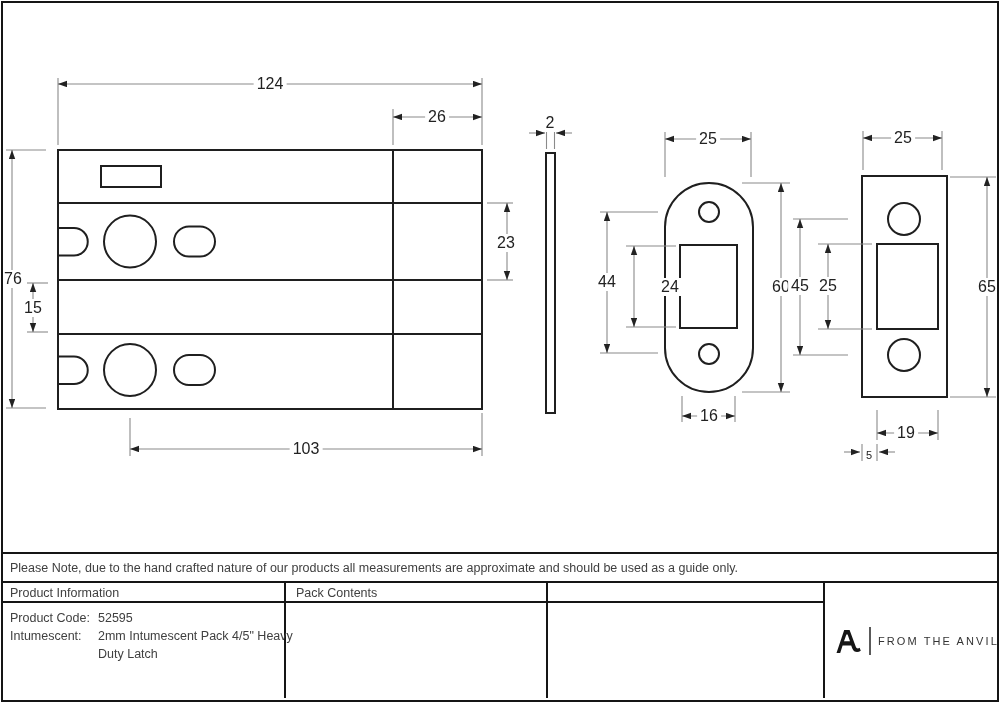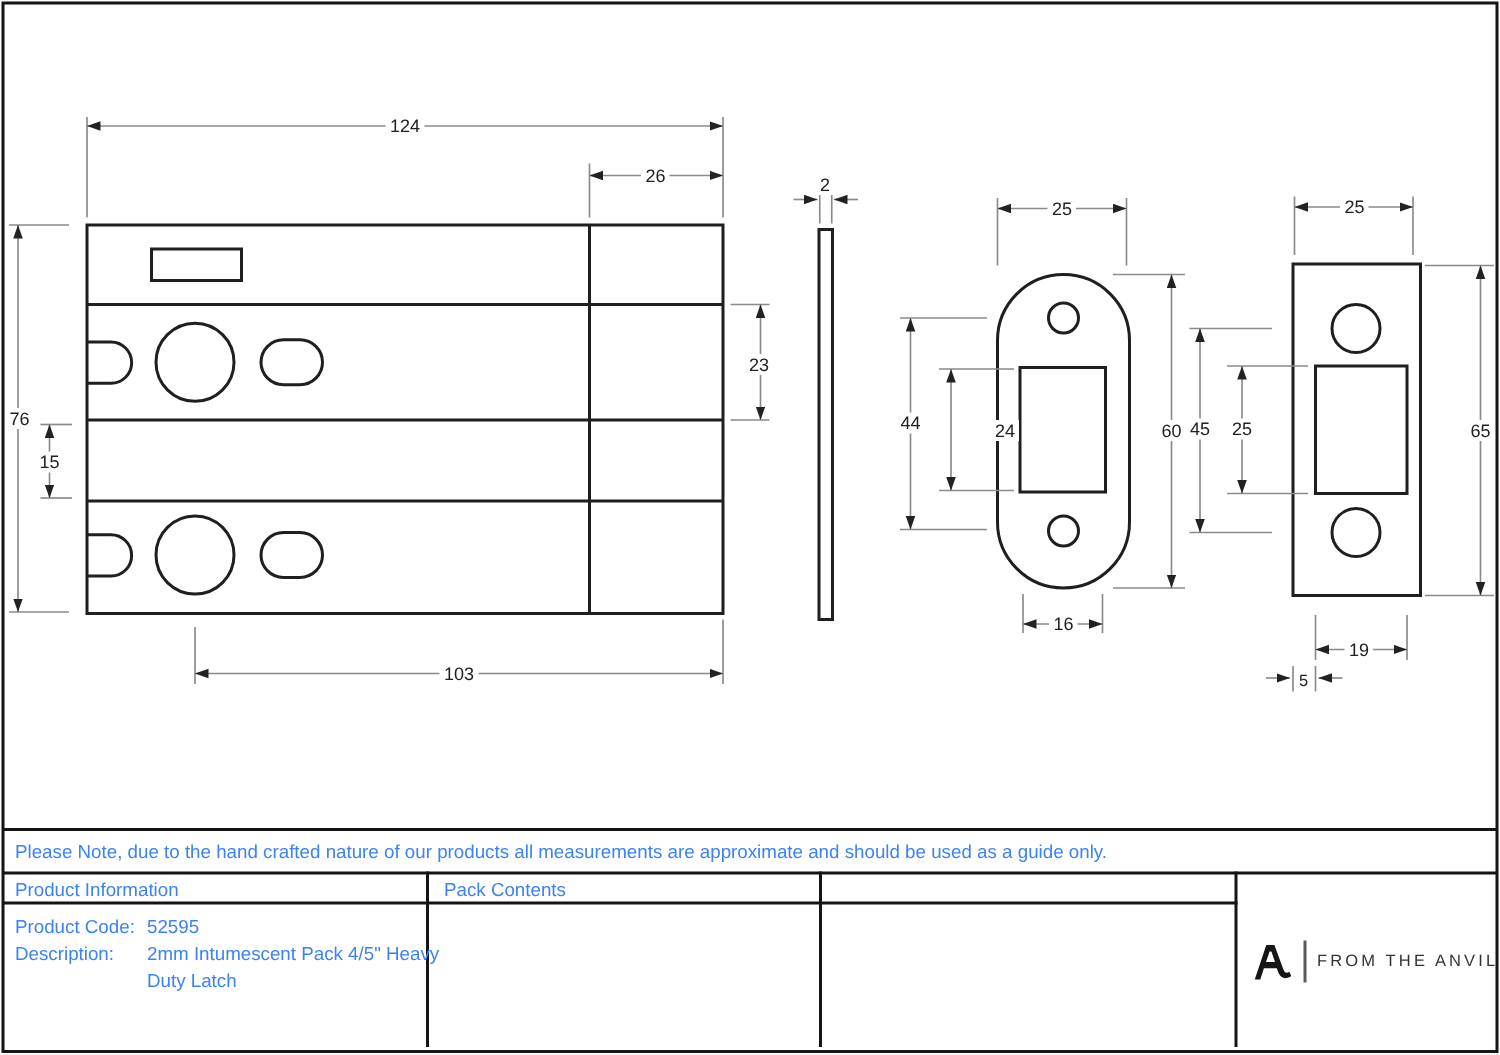--- a/index.html
+++ b/index.html
@@ -6,25 +6,25 @@
   .page{
     position:relative;width:1000px;height:703px;background:#ffffff;
     font-family:"Liberation Sans",sans-serif;color:#1a1a1a;overflow:hidden;
   }
   .sheet-border{position:absolute;inset:1px;border:2px solid #151515;pointer-events:none;}
   svg.drawing{position:absolute;left:0;top:0;}
   .obj{stroke:#1f1f1f;stroke-width:2;fill:none;}
   .dimln{stroke:#8a8a8a;stroke-width:1.1;fill:none;}
   .dim{
     position:absolute;transform:translate(-50%,-50%);background:#fff;
-    font-size:12px;line-height:1;color:#222;padding:1px 3px;white-space:nowrap;
+    font-size:16px;line-height:1;color:#222;padding:1px 3px;white-space:nowrap;
   }
   .dim.small{font-size:11px;padding:0 1px;}
   .tline{position:absolute;background:#151515;}
-  .txt{position:absolute;font-size:12.5px;line-height:18px;color:#3b82f6;white-space:nowrap;}
+  .txt{position:absolute;font-size:12.5px;line-height:18px;color:#404040;white-space:nowrap;}
   .wrap{white-space:normal;}
   .logo-bar{position:absolute;background:#5a5a5a;}
   .logo-text{
     position:absolute;font-size:11px;letter-spacing:2.1px;color:#333;
     white-space:nowrap;
   }
 </style>
 </head>
 <body>
 
@@ -209,21 +209,21 @@
   <div class="tline" style="left:546px;top:581px;width:2px;height:117px"></div>
   <div class="tline" style="left:823px;top:581px;width:2px;height:117px"></div>
 
   <div class="txt" style="left:10px;top:559px">Please Note, due to the hand crafted nature of our products all measurements are approximate and should be used as a guide only.</div>
 
   <div class="txt" style="left:10px;top:584px">Product Information</div>
   <div class="txt" style="left:296px;top:584px">Pack Contents</div>
 
   <div class="txt" style="left:10px;top:609px">Product Code:</div>
   <div class="txt" style="left:98px;top:609px">52595</div>
-  <div class="txt" style="left:10px;top:627px">Description:</div>
+  <div class="txt" style="left:10px;top:627px">Intumescent:</div>
   <div class="txt wrap" style="left:98px;top:627px;width:210px">2mm Intumescent Pack 4/5" Heavy Duty Latch</div>
 
   <div>
     <svg style="position:absolute;left:836px;top:629px" width="27" height="25" viewBox="0 0 27 25">
       <path fill="#161616" fill-rule="evenodd" d="M0.5,24 L8.2,1 L13.6,1 L19.6,17.3 C20.5,19.6 21.8,20 23.6,18.8 L24.8,21.7 C21.6,24.2 17.7,23.3 16.3,19.5 L15.2,16.5 L6.6,16.5 L4.2,24 Z
                M8,12.3 L14,12.3 L11.6,5.4 L10.4,5.4 Z"></path>
     </svg>
     <div class="logo-bar" style="left:869px;top:627px;width:1.5px;height:28px"></div>
     <div class="logo-text" style="left:878px;top:635px">FROM THE ANVIL</div>
   </div>

